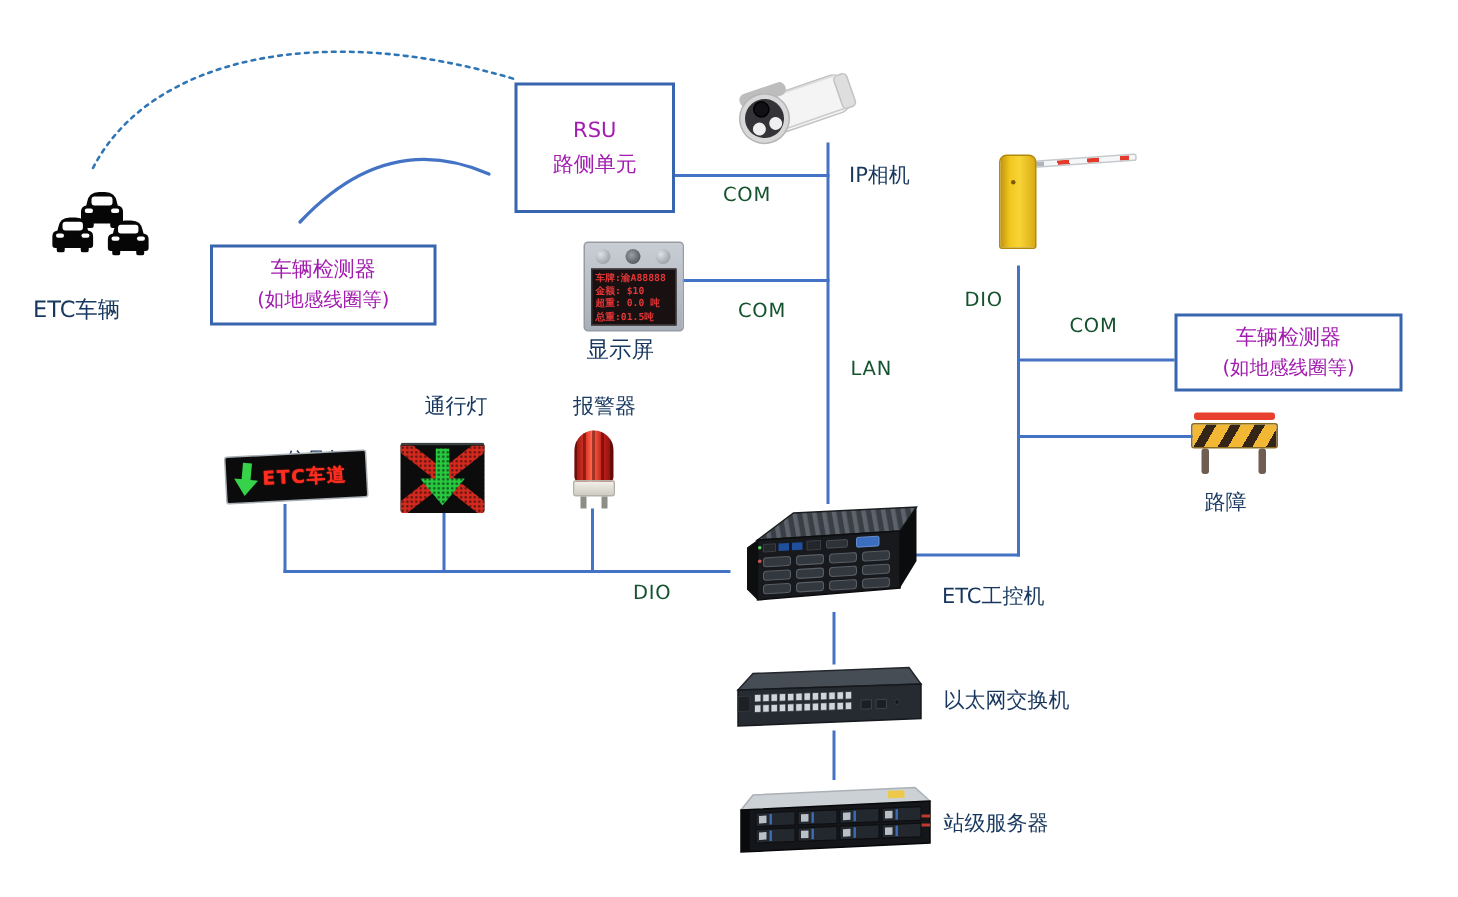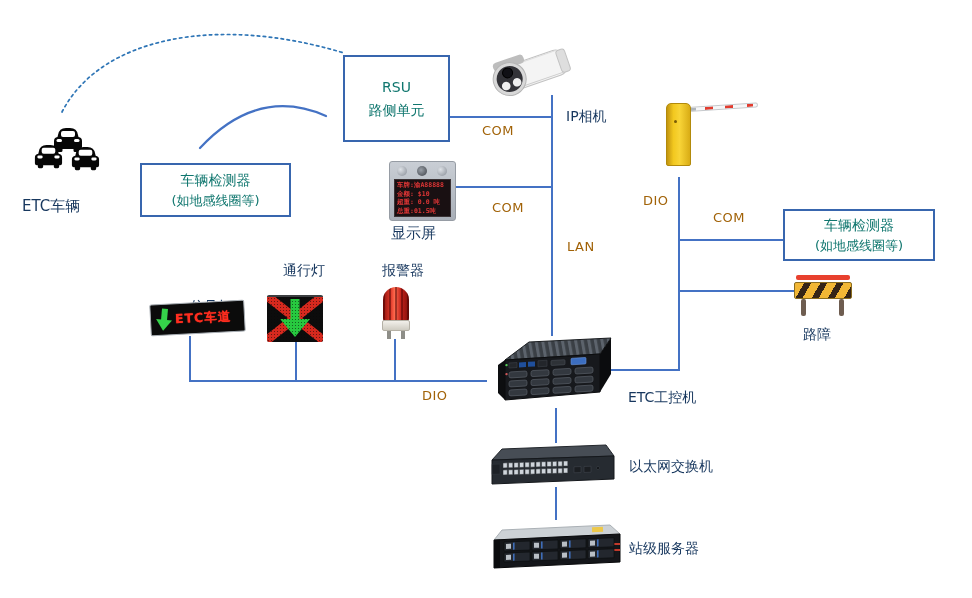--- a/index.html
+++ b/index.html
@@ -5,24 +5,24 @@
   * { margin:0; padding:0; box-sizing:border-box; }
   html,body { background:#ffffff; }
   body { font-family:"DejaVu Sans","Liberation Sans",sans-serif; }
   #canvas { position:relative; width:972px; height:598px; background:#fff; overflow:hidden; }
 
   
   .line { position:absolute; background:#4472C4; }
 
   
   .node-label { position:absolute; color:#17375E; font-size:14px; white-space:nowrap; }
-  .port-label { position:absolute; color:#a16207; font-size:13px; letter-spacing:.5px; white-space:nowrap; }
-
-  
-  .rect-node { position:absolute; border:2px solid #3866AE; background:#fff; color:#0f766e;
+  .port-label { position:absolute; color:#14532d; font-size:13px; letter-spacing:.5px; white-space:nowrap; }
+
+  
+  .rect-node { position:absolute; border:2px solid #3866AE; background:#fff; color:#a21caf;
                display:flex; flex-direction:column; justify-content:center; align-items:center;
                text-align:center; }
   .rect-node .l1 { font-size:14px; line-height:21px; }
   .rect-node .l2 { font-size:13px; line-height:19px; }
   #rsu-box .l1, #rsu-box .l2 { font-size:14px; line-height:23px; }
 
   
   .disp { position:absolute; left:389px; top:161px; width:67px; height:60px;
           background:linear-gradient(180deg,#c9ced5,#a9afb8); border:1px solid #969ca4; border-radius:3px; }
   .disp .cam { position:absolute; top:4px; width:10px; height:10px; border-radius:50%;

